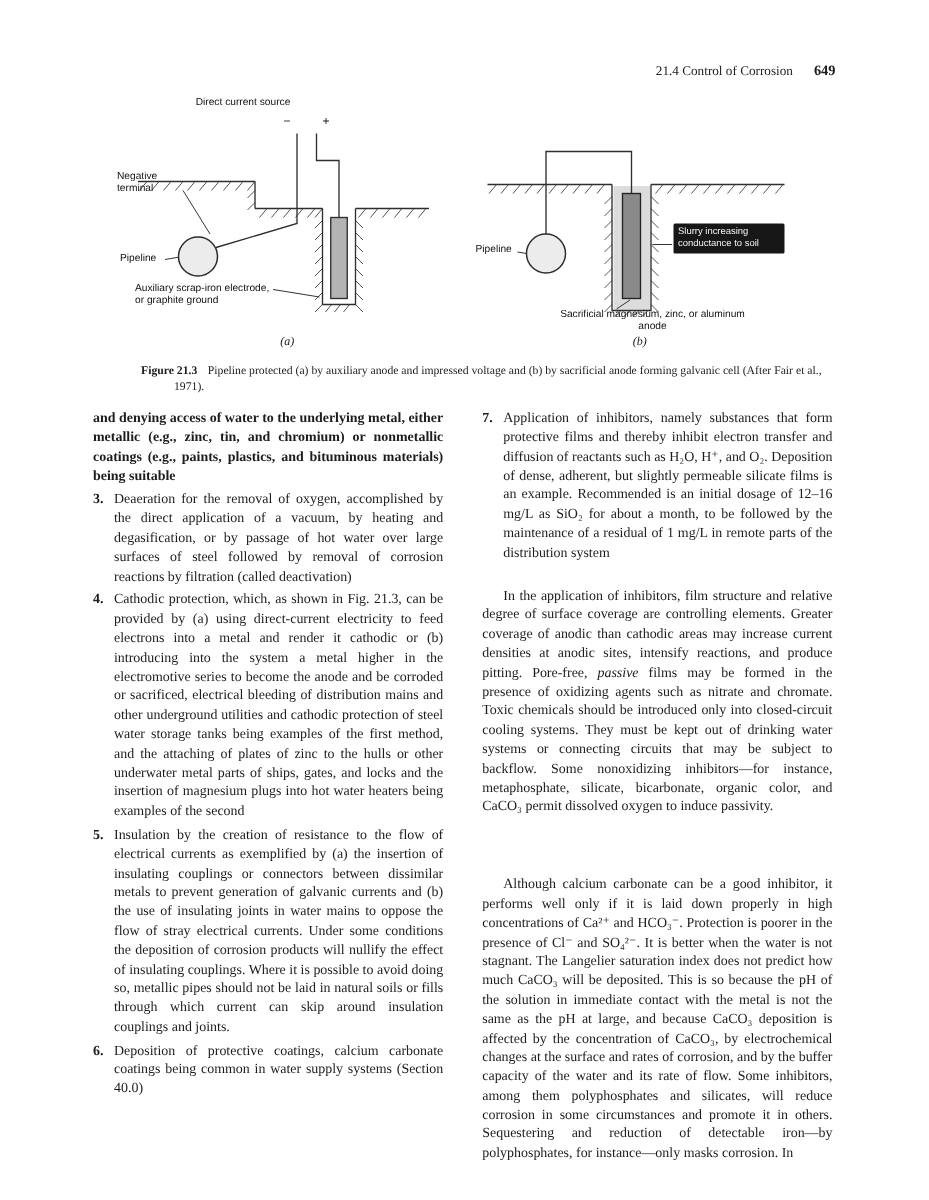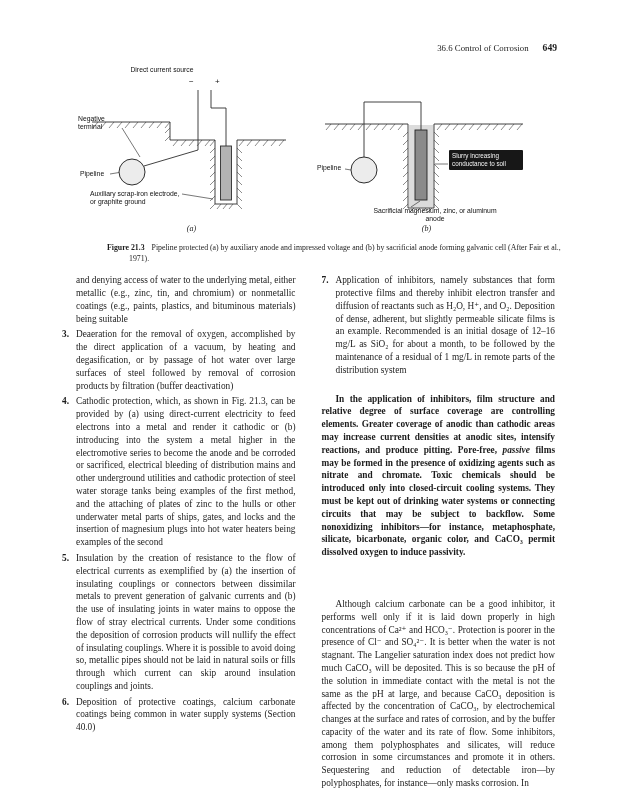--- a/index.html
+++ b/index.html
@@ -34,47 +34,47 @@
     position:absolute;
     font-family:"Liberation Sans","DejaVu Sans",sans-serif;
     font-size:6.3px; line-height:1.3; color:#f5f5f5;
     background:#171717; padding:2px 3px; border-radius:1px;
   }
   .sublabel {
     position:absolute; left:0; top:158px; width:100%;
     text-align:center; font-style:italic; font-size:8px;
   }
   .caption {
-    margin:5px 0 0 33px; width:462px;
+    margin:5px 0 0 20px; width:462px;
     font-size:7.8px; line-height:10.6px;
     padding-left:22px; text-indent:-22px;
   }
   .cap-label { margin-right:7px; }
 
   
   .columns {
     display:flex; gap:26px;
     font-size:9.3px; line-height:12.8px;
     text-align:justify;
   }
   .col { width:233.5px; }
-  .cont { margin-left:14px; margin-bottom:3px; text-align:justify; }
+  .cont { margin-left:0; margin-bottom:3px; text-align:justify;font-weight:bold; }
   .li { display:flex; margin-bottom:3px; }
   .li .num { flex:0 0 14px; font-weight:bold; }
   .li .txt { flex:1; text-align:justify; }
   .para { text-indent:14px; text-align:justify;margin-top:39px; }
-  .para.first { margin-top:16px;font-weight:bold; }
+  .para.first { margin-top:16px; }
 </style>
 </head>
 <body>
 
 <div class="page">
 
   <header class="page-header">
-    <span>36.6 Control of Corrosion</span>
+    <span>21.4 Control of Corrosion</span>
     <span class="page-number">649</span>
   </header>
 
   <figure class="figure">
     <div class="diagrams">
 
       <div class="diagram">
         <svg width="235" height="172" viewBox="0 0 235 172">
           <g stroke="#2e2e2e" stroke-width="0.9" fill="none">
             <path d="M124,24 V84 L70,100"></path>
@@ -143,21 +143,21 @@
     </figcaption>
   </figure>
 
   <main class="columns">
 
     <div class="col">
       <p class="cont">and denying access of water to the underlying metal, either metallic (e.g., zinc, tin, and chromium) or nonmetallic coatings (e.g., paints, plastics, and bituminous materials) being suitable</p>
 
       <div class="li">
         <span class="num">3.</span>
-        <span class="txt">Deaeration for the removal of oxygen, accomplished by the direct application of a vacuum, by heating and degasification, or by passage of hot water over large surfaces of steel followed by removal of corrosion products by filtration (buffer deactivation)</span>
+        <span class="txt">Deaeration for the removal of oxygen, accomplished by the direct application of a vacuum, by heating and degasification, or by passage of hot water over large surfaces of steel followed by removal of corrosion reactions by filtration (called deactivation)</span>
       </div>
       <div class="li">
         <span class="num">4.</span>
         <span class="txt">Cathodic protection, which, as shown in Fig. 21.3, can be provided by (a) using direct-current electricity to feed electrons into a metal and render it cathodic or (b) introducing into the system a metal higher in the electromotive series to become the anode and be corroded or sacrificed, electrical bleeding of distribution mains and other underground utilities and cathodic protection of steel water storage tanks being examples of the first method, and the attaching of plates of zinc to the hulls or other underwater metal parts of ships, gates, and locks and the insertion of magnesium plugs into hot water heaters being examples of the second</span>
       </div>
       <div class="li">
         <span class="num">5.</span>
         <span class="txt">Insulation by the creation of resistance to the flow of electrical currents as exemplified by (a) the insertion of insulating couplings or connectors between dissimilar metals to prevent generation of galvanic currents and (b) the use of insulating joints in water mains to oppose the flow of stray electrical currents. Under some conditions the deposition of corrosion products will nullify the effect of insulating couplings. Where it is possible to avoid doing so, metallic pipes should not be laid in natural soils or fills through which current can skip around insulation couplings and joints.</span>
       </div>
       <div class="li">

